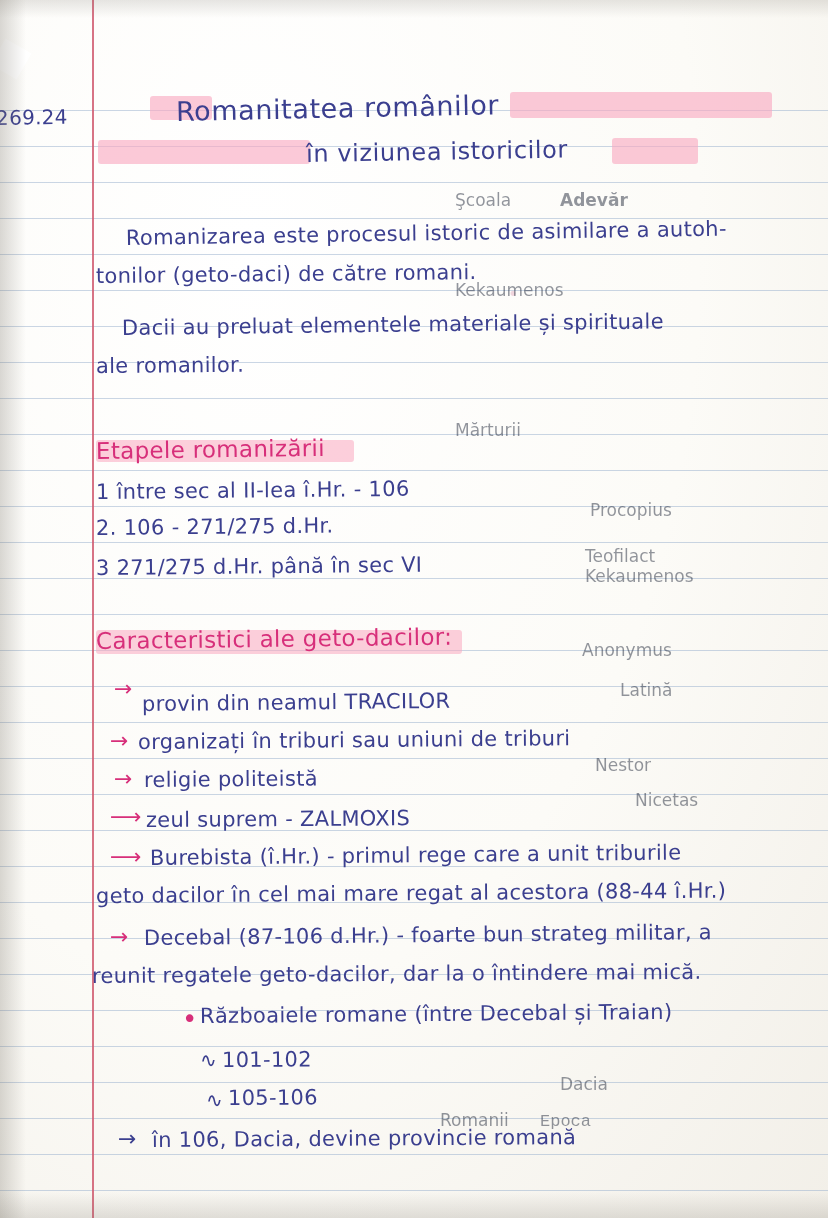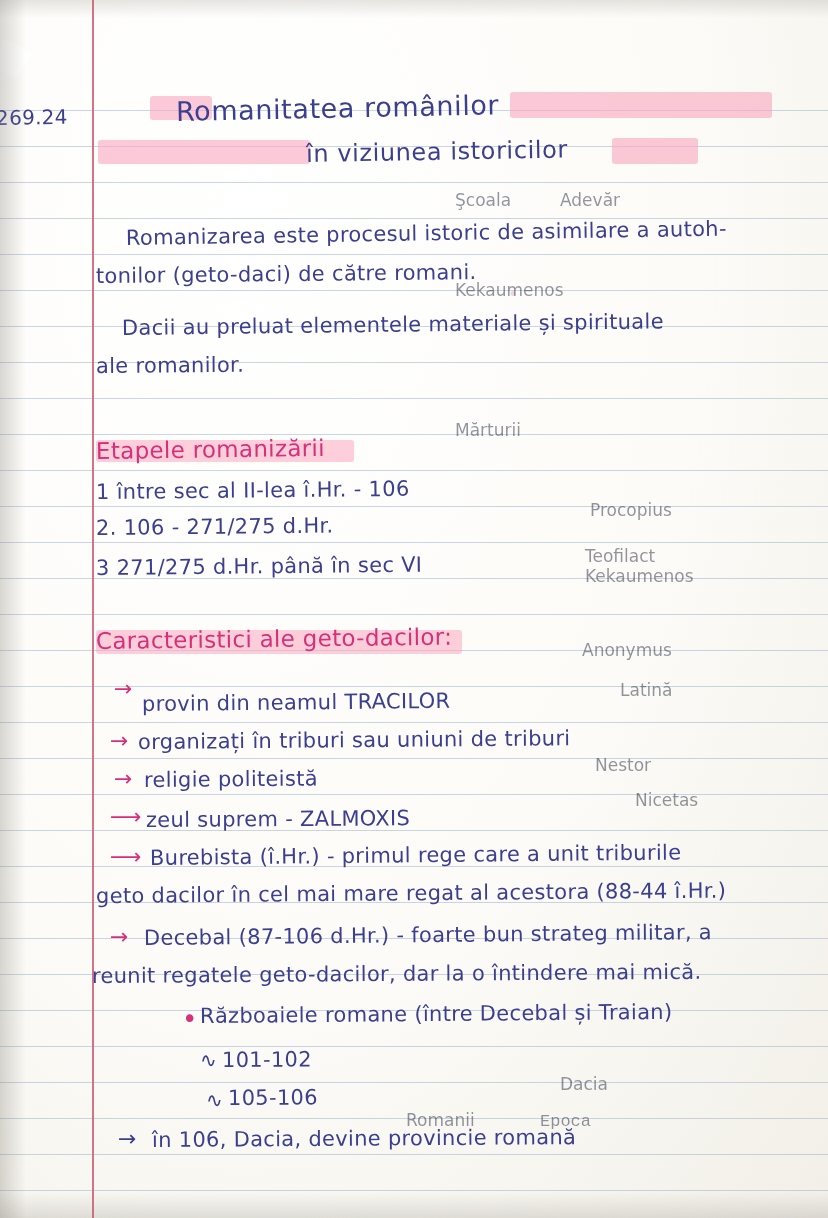--- a/index.html
+++ b/index.html
@@ -147,33 +147,33 @@
     <div class="rule" style="top:1082px"></div>
     <div class="rule" style="top:1118px"></div>
     <div class="rule" style="top:1154px"></div>
     <div class="rule" style="top:1190px"></div>
   </div>
 
   <div class="margin-line"></div>
   <div class="corner-fold"></div>
 
   <div class="ghost" style="left:455px; top:190px;">Şcoala</div>
-  <div class="ghost" style="left:560px; top:190px;">Adevăr</div>
+  <div class="ghost" style="left:560px; top:190px;font-weight:bold;">Adevăr</div>
   <div class="ghost dot" style="left:508px; top:284px;">•</div>
   <div class="ghost" style="left:455px; top:280px;">Kekaumenos</div>
   <div class="ghost" style="left:455px; top:420px;">Mărturii</div>
   <div class="ghost" style="left:590px; top:500px;">Procopius</div>
   <div class="ghost" style="left:585px; top:546px;">Teofilact</div>
   <div class="ghost" style="left:585px; top:566px;">Kekaumenos</div>
   <div class="ghost" style="left:582px; top:640px;">Anonymus</div>
   <div class="ghost" style="left:595px; top:755px;">Nestor</div>
   <div class="ghost" style="left:600px; top:790px;margin-left:35px;">Nicetas</div>
   <div class="ghost" style="left:560px; top:1074px;">Dacia</div>
   <div class="ghost" style="left:540px; top:1112px;font-family:Liberation Mono, monospace;">Epoca</div>
-  <div class="ghost" style="left:406px; top:1110px;">Romanii</div>
+  <div class="ghost" style="left:440px; top:1110px;">Romanii</div>
   <div class="ghost" style="left:620px; top:680px;">Latină</div>
 
   <div class="hl" style="left:150px; top:96px; width:62px; height:24px;"></div>
   <div class="hl" style="left:510px; top:92px; width:262px; height:26px;"></div>
   <div class="hl" style="left:98px; top:140px; width:212px; height:24px;"></div>
   <div class="hl" style="left:612px; top:138px; width:86px; height:26px;"></div>
   <div class="hl thin" style="left:96px; top:440px; width:258px; height:22px;"></div>
   <div class="hl thin" style="left:96px; top:630px; width:366px; height:24px;"></div>
 
   <div class="hand small" style="left:-4px; top:108px; font-size:20px; transform: rotate(-1deg);">269.24</div>

